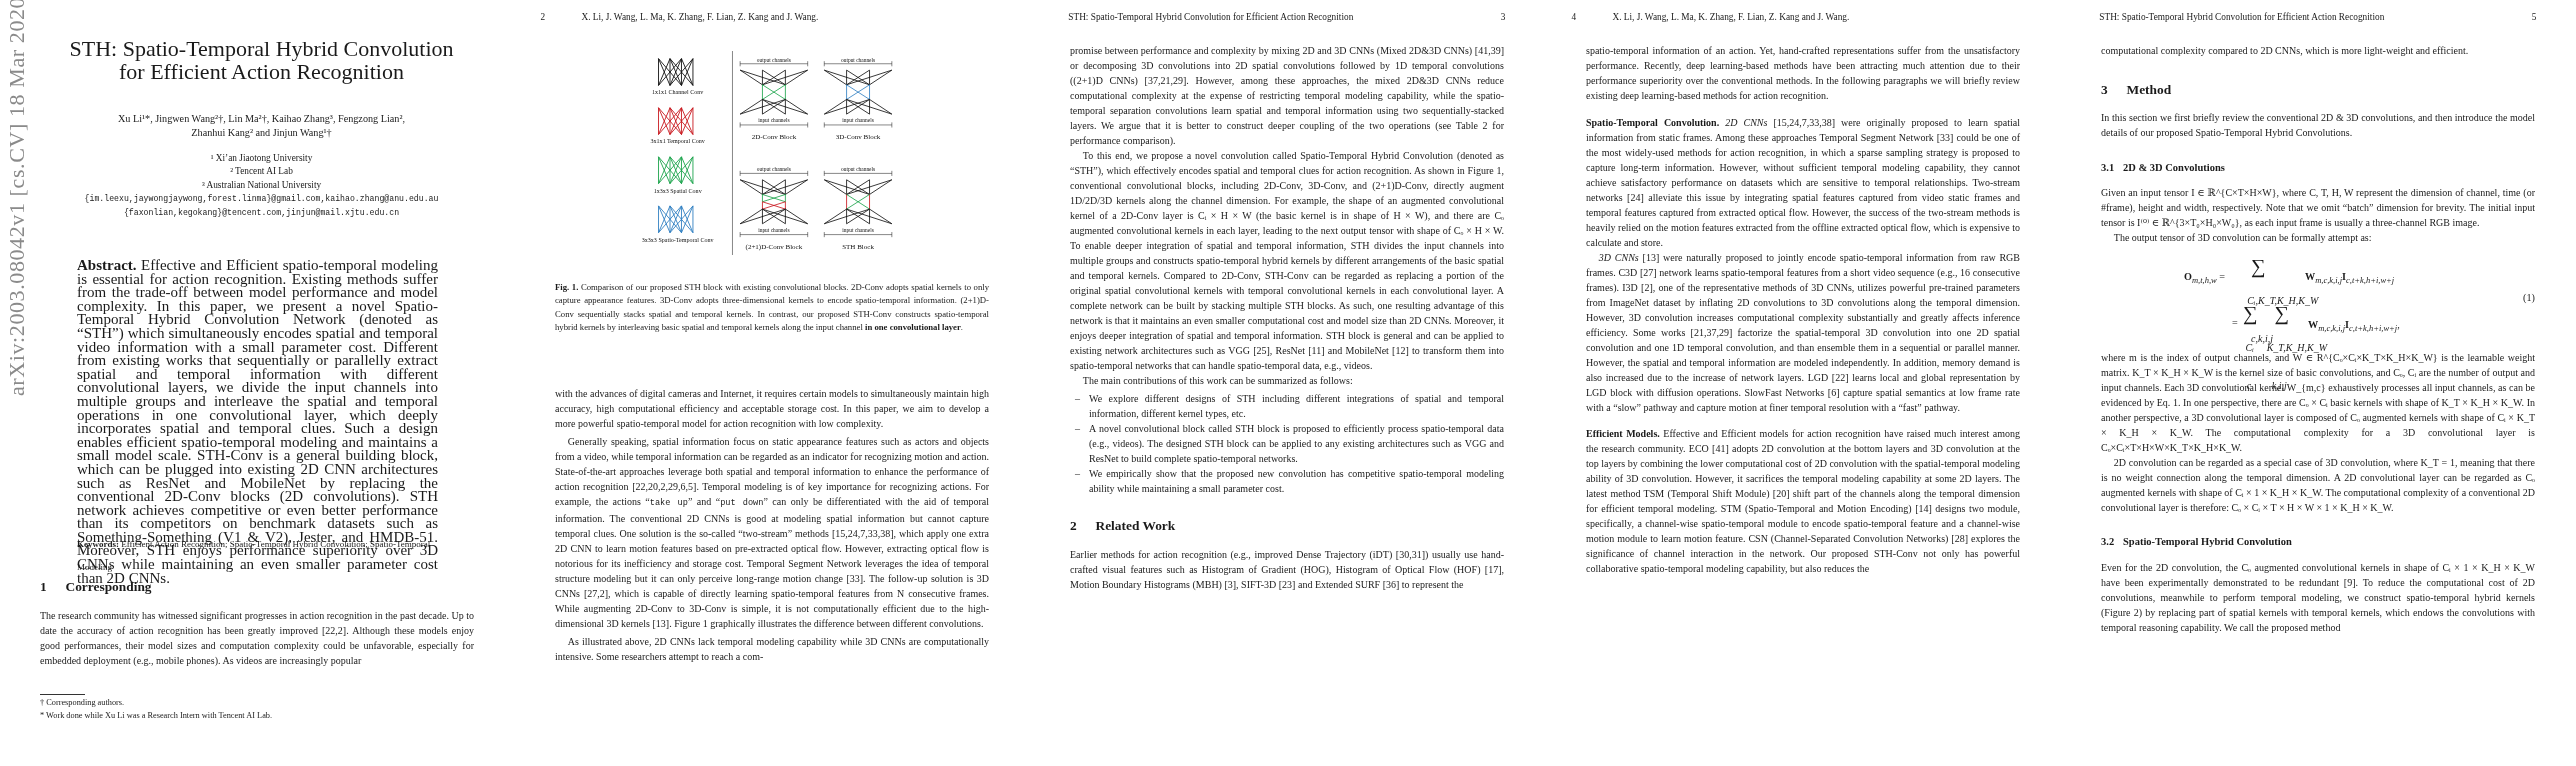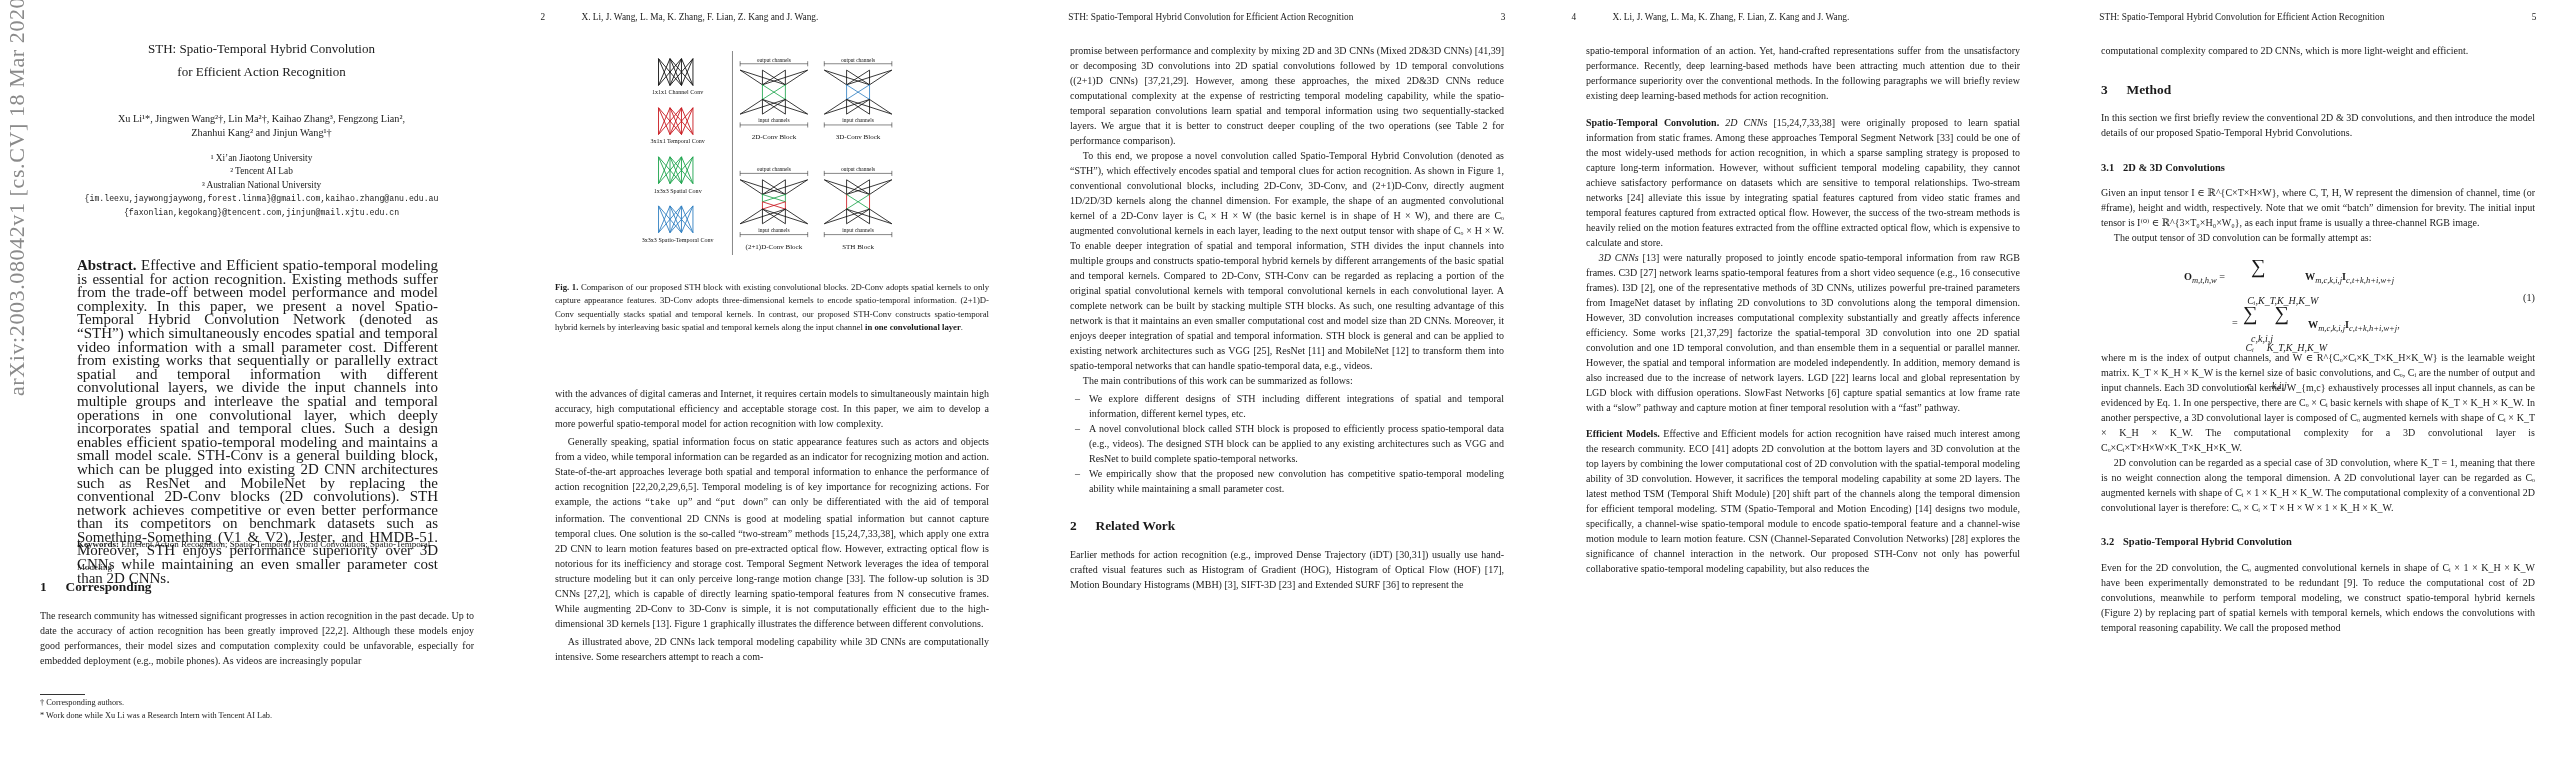--- a/index.html
+++ b/index.html
@@ -15,21 +15,21 @@
   .runhead { position:absolute; top:11.5px; font-size:9.3px; left:25.5px; width:450px; }
   .runhead .num { position:absolute; }
   .p2 .runhead .num, .p4 .runhead .num { left:0; }
   .p2 .runhead .txtr, .p4 .runhead .txtr { position:absolute; left:41px; }
   .p3 .runhead .txtr, .p5 .runhead .txtr { position:absolute; left:12.8px; }
   .p3 .runhead .num, .p5 .runhead .num { right:0; }
   .arxiv { position:absolute; left:3.8px; top:32px; width:25.5px; height:364px; }
   .arxiv span { position:absolute; left:0; top:364px; transform-origin:0 0; transform:rotate(-90deg);
                white-space:nowrap; font-size:22px; color:#8a8a8a; letter-spacing:0.6px;
                font-family:"Liberation Serif","DejaVu Serif",serif; line-height:25.5px; }
-  .title { position:absolute; left:38px; width:447px; top:37px; text-align:center; font-size:13px; line-height:23px; font-weight:normal; }
+  .title { position:absolute; left:38px; width:447px; top:37px; text-align:center; font-size:22px; line-height:23px; font-weight:normal; }
   .authors { position:absolute; left:38px; width:447px; top:112px; text-align:center; font-size:10.2px; line-height:14px; }
   .affil { position:absolute; left:38px; width:447px; top:152px; text-align:center; font-size:9.3px; line-height:13.4px; }
   .mono { font-family:"Liberation Mono","DejaVu Sans Mono",monospace; font-size:8.2px; }
   .abstract { position:absolute; left:77px; width:361px; top:259px; font-size:15px; line-height:13.6px; text-align:justify; }
   .keywords { position:absolute; left:77px; width:361px; top:533px; font-size:9px; line-height:23px; }
   .h1 { font-size:13.4px; font-weight:bold; margin:0; }
   .h1 .n { display:inline-block; width:25.5px; }
   .h2 { font-size:10.5px; font-weight:bold; margin:0; }
   .h2 .n { display:inline-block; width:22px; }
   .footnote-rule { position:absolute; left:40px; width:45px; top:694px; border-top:0.6px solid #333; }

